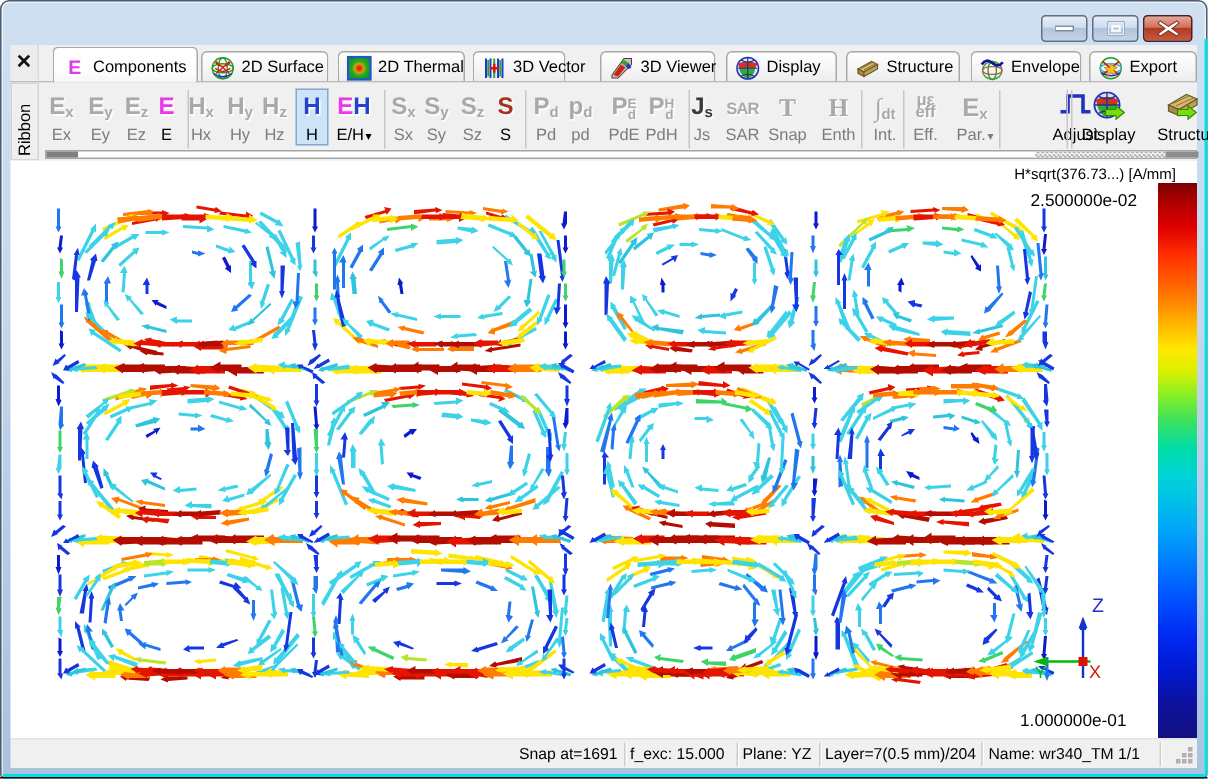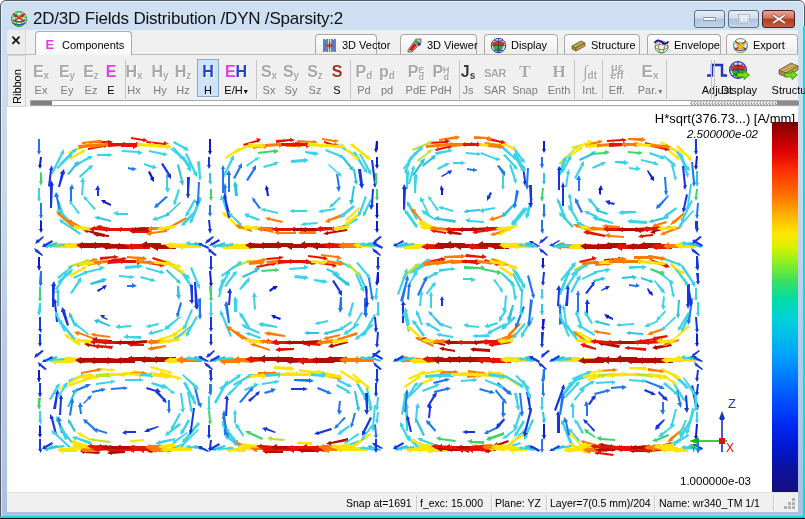--- a/index.html
+++ b/index.html
@@ -46,22 +46,22 @@
 sub.g { font-size:10px; vertical-align:-2px; font-weight:bold; }
 #hsel { position:absolute; left:190px; top:4px; width:22px; height:38px; background:#cde3f7; border:1px solid #88a8cc; }
 
 #rscroll { position:absolute; left:23px; top:45px; width:768px; height:6px; background:#fff; border:1px solid #a6a6a6; }
 #rthumb { position:absolute; left:0px; top:0px; width:21px; height:4px; background:#7f7f7f; }
 #rhatch { position:absolute; left:659px; top:0px; width:87px; height:4px;
   background:repeating-conic-gradient(#b0b0b0 0% 25%, #f2f2f2 0% 50%) 0 0/3px 3px; }
 #rdark { position:absolute; left:746px; top:0px; width:22px; height:4px; background:#8d8d8d; }
 
 #canvas { position:absolute; left:7px; top:107px; width:791px; height:385px; background:#fff; }
-#cblabel1 { position:absolute; right:3px; top:4px; font-size:13px; color:#000; }
-#cblabel2 { position:absolute; right:40px; top:21px; font-size:11.5px; color:#000;font-style:italic; }
+#cblabel1 { position:absolute; right:14px; top:4px; font-size:10px; color:#000; }
+#cblabel2 { position:absolute; right:40px; top:21px; font-size:11.5px; color:#000; }
 #cblabel3 { position:absolute; right:47px; top:368px; font-size:11.5px; color:#000; }
 #cbar { position:absolute; left:765px; top:15px; width:26px; height:370px;
  background:linear-gradient(180deg,#7c0000 0%,#a80000 3%,#e00000 8%,#ff2e00 13%,#ff7400 20%,#ffb000 25%,#ffe800 30%,#d8f000 34%,#8cf022 38%,#3ae060 43%,#00dca8 48%,#00d2d8 53%,#00c2e6 57%,#00a8f8 62%,#0080ff 68%,#0050ff 75%,#0028f0 82%,#0018cf 88%,#0d129b 94%,#131080 100%); }
 
 #status { position:absolute; left:7px; top:492px; width:791px; height:20px; background:#f0f0f0; border-top:1px solid #e3e3e3; font-size:10.5px; color:#000; }
 .st { position:absolute; top:4px; white-space:nowrap; }
 .ssep { position:absolute; top:2px; height:16px; width:1px; background:#cdcdcd; box-shadow:1px 0 0 #fafafa; }
 #grip { position:absolute; right:2px; bottom:2px; width:12px; height:12px; }
 
 .dd { font-size:8px; vertical-align:0px; margin-left:1px; }
@@ -72,32 +72,20 @@
 .twol { display:inline-block; font-size:11px; line-height:8px; vertical-align:-2px; }
 </style>
 </head>
 <body>
 <div id="win">
  <div id="frame"></div>
  <div id="edgecyan-r"></div>
     <div id="edgecyan-b"></div>
     <div id="edgeblk-b"></div>
 
- <div id="titlebar">
-  <svg id="appicon" viewBox="0 0 18 18">
-    <g fill="none" stroke-width="1">
-      <path d="M2 12.5 Q9 17.5 16 12.5" stroke="#1c2ecc" stroke-width="1.3"></path>
-      <ellipse cx="9" cy="9" rx="7.6" ry="7.6" stroke="#28b428"></ellipse>
-      <ellipse cx="9" cy="9" rx="7.6" ry="3.2" stroke="#28b428"></ellipse>
-      <ellipse cx="9" cy="9" rx="3.2" ry="7.6" stroke="#28b428"></ellipse>
-      <path d="M3 4 Q9 10.5 15 4 M3 9.5 Q9 14 15 9.5 M3.5 3.5 L14 11.5 M14.5 3.5 L4 11.5" stroke="#cc2010" stroke-width="1.15"></path>
-    </g>
-  </svg>
-  <div id="title">2D/3D Fields Distribution /DYN /Sparsity:2</div>
- </div>
  <div class="wbtn" id="btnmin">
       <svg class="wg" width="13" height="5" viewBox="0 0 13 5">
         <rect x="0" y="1" width="12" height="3" fill="#fff" stroke="#6a7c91" stroke-width="0.8"></rect>
       </svg>
     </div>
  <div class="wbtn" id="btnmax">
       <svg class="wg" width="12" height="10" viewBox="0 0 12 10">
         <rect x="0.5" y="0.5" width="11" height="9" fill="none" stroke="#fff" stroke-width="1.6"></rect>
         <rect x="3.5" y="3.5" width="5" height="3" fill="none" stroke="#fff" stroke-width="1.4"></rect>
         <rect x="0.5" y="0.5" width="11" height="9" fill="none" stroke="#6a7c91" stroke-width="0.5"></rect>
@@ -109,20 +97,47 @@
       </svg>
     </div>
 
  <div id="tabstrip">
   <div id="xbtn">✕</div>
   <div class="tab" id="tab0" style="left:28px;width:97px">
         <svg class="ticon" viewBox="0 0 17 17">
           <text x="4.5" y="13" font-family="Liberation Sans" font-size="13" font-weight="bold" fill="#e23ae2">E</text>
         </svg>
         <span class="lbl">Components</span>
+      </div>
+<div class="tab" id="tab1" style="left:127px;width:85px">
+        <svg class="ticon" viewBox="0 0 17 17">
+          <g fill="none">
+            <ellipse cx="8.5" cy="8.5" rx="7" ry="7" stroke="#2a9b2a" stroke-width="0.9"></ellipse>
+            <ellipse cx="8.5" cy="8.5" rx="7" ry="3" stroke="#2a9b2a" stroke-width="0.9"></ellipse>
+            <ellipse cx="8.5" cy="8.5" rx="3" ry="7" stroke="#2a9b2a" stroke-width="0.9"></ellipse>
+            <path d="M3.5 4.5 Q8.5 10 13.5 4.5 M3.5 8.5 Q8.5 13 13.5 8.5 M4 4 L13 12 M13 4 L4 12" stroke="#cc2211" stroke-width="1"></path>
+            <path d="M2.5 12 Q8.5 16.5 14.5 12" stroke="#2233cc" stroke-width="1"></path>
+          </g>
+        </svg>
+        <span class="lbl">2D Surface</span>
+      </div>
+<div class="tab" id="tab2" style="left:218px;width:85px">
+        <svg class="ticon" viewBox="0 0 17 17">
+          <defs>
+            <radialGradient id="thg">
+              <stop offset="0%" stop-color="#dd1100"></stop>
+              <stop offset="22%" stop-color="#ee4400"></stop>
+              <stop offset="40%" stop-color="#caa800"></stop>
+              <stop offset="62%" stop-color="#33aa22"></stop>
+              <stop offset="100%" stop-color="#11992c"></stop>
+            </radialGradient>
+          </defs>
+          <rect x="1" y="1" width="15" height="15" fill="url(#thg)" stroke="#2255cc" stroke-width="1.5"></rect>
+        </svg>
+        <span class="lbl">2D Thermal</span>
       </div>
 <div class="tab" id="tab3" style="left:308px;width:62px">
         <svg class="ticon" viewBox="0 0 17 17">
           <g stroke-width="1.3" fill="none">
             <path d="M3 2 V15 M6 2 V15 M11 2 V15 M14 2 V15" stroke="#2233dd"></path>
             <path d="M4.5 3 V14 M12.5 3 V14" stroke="#22aa22"></path>
             <path d="M8.5 2 V15" stroke="#22aa22"></path>
             <path d="M5.5 8.5 H11.5 M8.5 5.5 V11.5" stroke="#dd1100" stroke-width="1.6"></path>
           </g>
         </svg>
@@ -1571,21 +1586,21 @@
 <line x1="692" y1="441" x2="727" y2="441" stroke="#00bb00" stroke-width="1.6"></line>
 <polygon points="689,441 698,438 698,444" fill="#00bb00"></polygon>
 <text x="690" y="452" font-size="11" fill="#00bb00" font-family="Liberation Sans">Y</text>
 <rect x="719" y="438" width="6" height="6" fill="#dd1100"></rect>
 <text x="726" y="452" font-size="12" fill="#dd1100" font-family="Liberation Sans">X</text>
 </g>
       </svg>
   <div id="cbar"></div>
   <div id="cblabel1">H*sqrt(376.73...) [A/mm]</div>
   <div id="cblabel2">2.500000e-02</div>
-  <div id="cblabel3">1.000000e-03</div>
+  <div id="cblabel3">1.000000e-01</div>
  </div>
 
  <div id="status">
   <div class="st" style="left:339px">Snap at=1691</div>
   <div class="ssep" style="left:409px"></div>
   <div class="st" style="left:413px">f_exc: 15.000</div>
   <div class="ssep" style="left:484px"></div>
   <div class="st" style="left:488px">Plane: YZ</div>
   <div class="ssep" style="left:539px"></div>
   <div class="st" style="left:543px">Layer=7(0.5 mm)/204</div>

